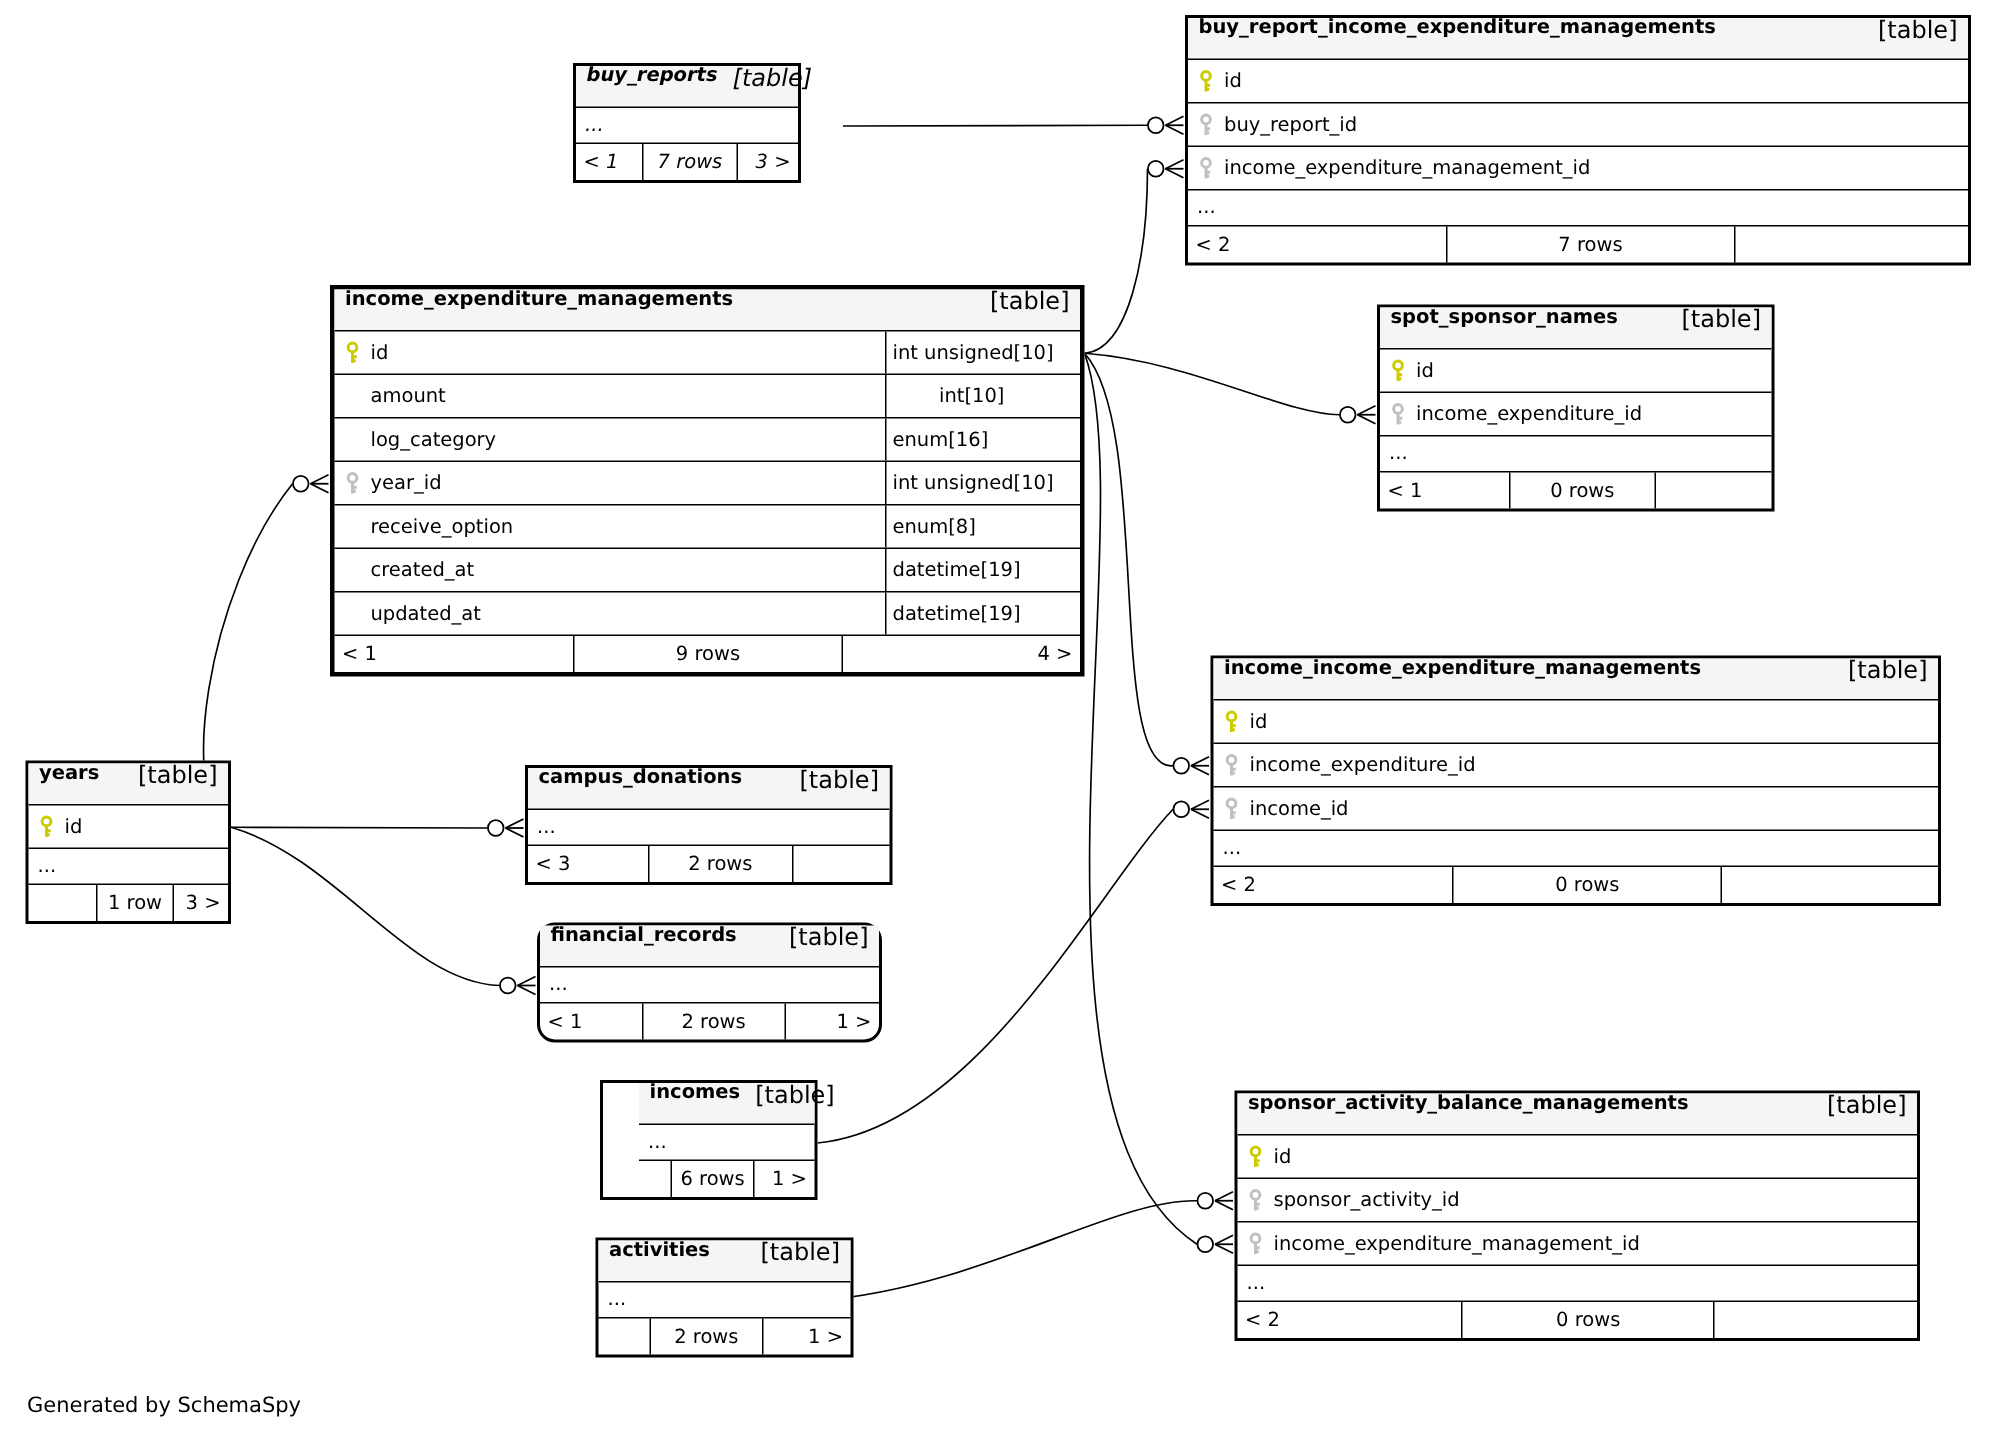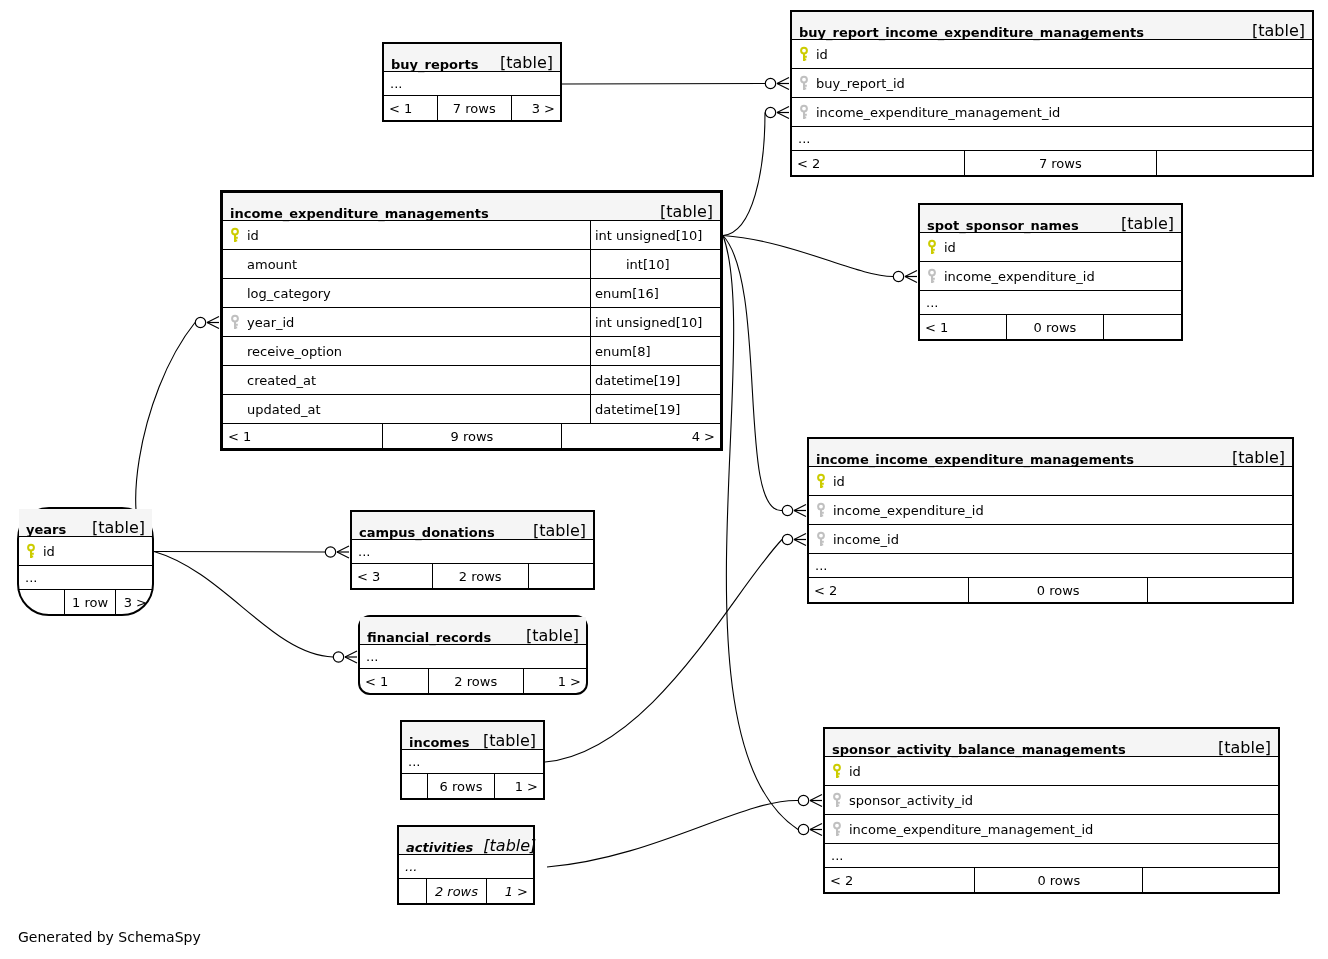--- a/index.html
+++ b/index.html
@@ -8,21 +8,21 @@
     font-family:"DejaVu Sans","Liberation Sans",sans-serif;
     color:#000;
   }
   #edges{position:absolute;left:0;top:0;width:1328px;height:959px;}
   .entity{
     position:absolute;background:#fff;border:2px solid #000;
     box-sizing:border-box;font-size:13px;line-height:1;
   }
   .entity.focal{border-width:3px;}
   .hdr{
-    height:28px;display:flex;align-items:flex-end;justify-content:space-between;
+    height:28px;display:flex;align-items:flex-start;justify-content:space-between;
     background:#f5f5f5;border-bottom:1px solid #000;padding:0 7px;box-sizing:border-box;
   }
   .hdr .tname{font-weight:bold;font-size:13px;white-space:nowrap;}
   .hdr .ttag{font-size:16px;font-weight:normal;white-space:nowrap;margin-left:10px;}
   .crow{
     height:29px;display:flex;align-items:stretch;border-bottom:1px solid #000;
     box-sizing:border-box;
   }
   .crow:last-child{border-bottom:none;}
   .keycell{width:24px;display:flex;align-items:center;justify-content:center;flex:none;}
@@ -155,21 +155,21 @@
           </span>
           <span class="cname">income_expenditure_management_id</span>
         </div>
         <div class="ellrow">...</div>
         <div class="frow">
           <span class="fcell fl" style="width: 33%;">&lt; 2</span>
           <span class="fcell fc" style="width: 37%;">7 rows</span>
           <span class="fcell fr" style="width: 30%;"></span>
         </div>
       </div>
-      <div class="entity" style="left: 382px; top: 42px; width: 180px;">
+      <div class="entity" style="left: 382px; top: 42px; width: 152px; font-style: italic;">
         <div class="hdr">
           <span class="tname">buy_reports</span>
           <span class="ttag">[table]</span>
         </div>
         <div class="ellrow">...</div>
         <div class="frow">
           <span class="fcell fl" style="width: 30%;">&lt; 1</span>
           <span class="fcell fc" style="width: 42%;">7 rows</span>
           <span class="fcell fr" style="width: 28%;">3 &gt;</span>
         </div>
@@ -292,21 +292,21 @@
           </span>
           <span class="cname">income_id</span>
         </div>
         <div class="ellrow">...</div>
         <div class="frow">
           <span class="fcell fl" style="width: 33%;">&lt; 2</span>
           <span class="fcell fc" style="width: 37%;">0 rows</span>
           <span class="fcell fr" style="width: 30%;"></span>
         </div>
       </div>
-      <div class="entity" style="left: 17px; top: 507px; width: 137px; border-radius: 32px;">
+      <div class="entity" style="left: 17px; top: 507px; width: 137px;">
         <div class="hdr">
           <span class="tname">years</span>
           <span class="ttag">[table]</span>
         </div>
         <div class="crow">
           <span class="keycell">
             <svg width="12" height="17" viewBox="0 0 12 17" aria-hidden="true">
               <circle cx="6" cy="4.6" r="2.9" fill="none" stroke="#cccc00" stroke-width="2"></circle>
               <path d="M6 7.5 L6 15 M6 10.8 L8.8 10.8 M6 13.5 L8.2 13.5" stroke="#cccc00" stroke-width="2" fill="none"></path>
             </svg>
@@ -337,33 +337,33 @@
           <span class="tname">financial_records</span>
           <span class="ttag">[table]</span>
         </div>
         <div class="ellrow">...</div>
         <div class="frow">
           <span class="fcell fl" style="width: 30%;">&lt; 1</span>
           <span class="fcell fc" style="width: 42%;">2 rows</span>
           <span class="fcell fr" style="width: 28%;">1 &gt;</span>
         </div>
       </div>
-      <div class="entity" style="left: 400px; top: 720px; width: 145px;">
+      <div class="entity" style="left: 400px; top: 720px; width: 145px; padding-left: 24px;">
         <div class="hdr">
           <span class="tname">incomes</span>
           <span class="ttag">[table]</span>
         </div>
         <div class="ellrow">...</div>
         <div class="frow">
           <span class="fcell fl" style="width: 18%;"></span>
           <span class="fcell fc" style="width: 47%;">6 rows</span>
           <span class="fcell fr" style="width: 35%;">1 &gt;</span>
         </div>
       </div>
-      <div class="entity" style="left: 397px; top: 825px; width: 138px; font-style: italic;">
+      <div class="entity" style="left: 397px; top: 825px; width: 172px;">
         <div class="hdr">
           <span class="tname">activities</span>
           <span class="ttag">[table]</span>
         </div>
         <div class="ellrow">...</div>
         <div class="frow">
           <span class="fcell fl" style="width: 20%;"></span>
           <span class="fcell fc" style="width: 45%;">2 rows</span>
           <span class="fcell fr" style="width: 35%;">1 &gt;</span>
         </div>

